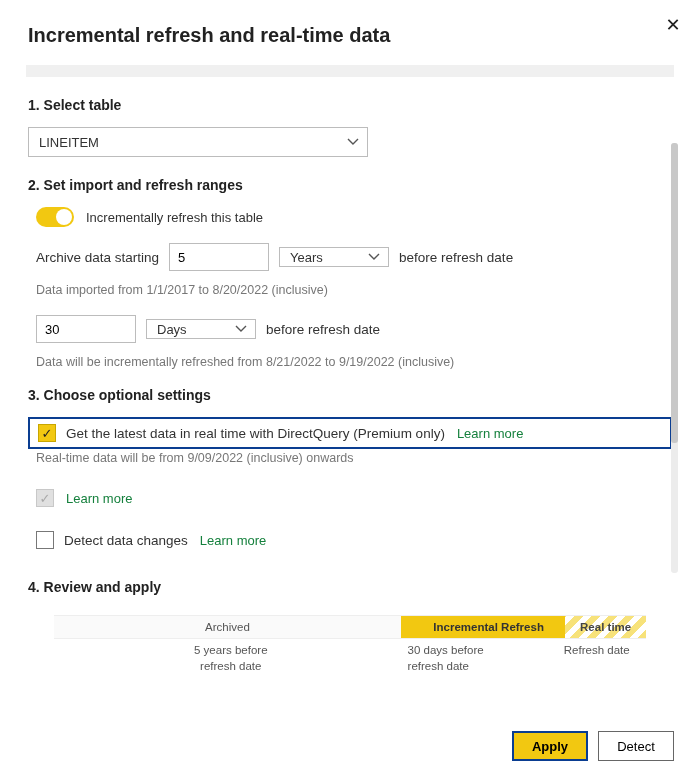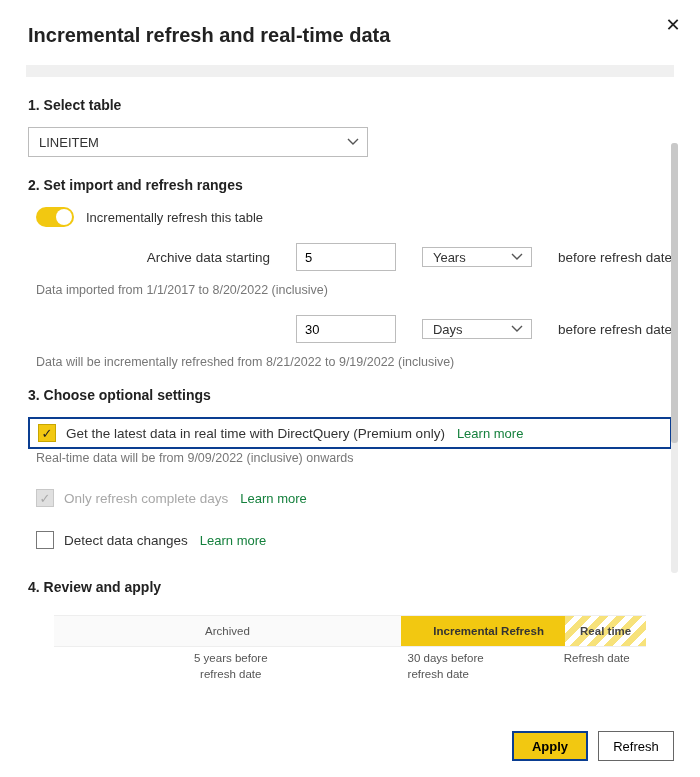--- a/index.html
+++ b/index.html
@@ -90,25 +90,24 @@
       content: "";
       position: absolute;
       right: 2px; top: 2px;
       width: 16px; height: 16px;
       background: #fff;
       border-radius: 50%;
     }
     .field-row {
       display: flex;
       align-items: center;
-      gap: 26px;
+      gap: 10px;
       margin-bottom: 12px;
       padding-left: 8px;
       font-size: 13.5px;
-      justify-content: flex-end;
     }
     .num-input {
       width: 100px; height: 28px;
       border: 1px solid #bcbcbc;
       padding: 0 8px;
       font-size: 13px;
     }
     .hint {
       color: #777;
       font-size: 12.5px;
@@ -149,21 +148,21 @@
     .checkbox .tick { font-size: 13px; line-height: 1; }
     .link {
       color: #15803d;
       cursor: pointer;
       font-size: 13px;
     }
     .opt-row .link { margin-left: 2px; }
     .timeline-area { margin-top: 6px; padding: 0 8px; }
     .timeline {
       display: flex;
-      height: 32px;
+      height: 24px;
       margin: 20px 18px 4px 18px;
       font-size: 11px;
       align-items: stretch;
     }
     .seg {
       display: flex;
       align-items: center;
       justify-content: center;
       font-size: 11.5px;
       border-top: 1px solid #eee;
@@ -286,21 +285,20 @@
       </div>
       <span>Get the latest data in real time with DirectQuery (Premium only)</span>
       <span class="link">Learn more</span>
     </div>
     <div class="hint">Real-time data will be from 9/09/2022 (inclusive) onwards</div>
 
     <div class="opt-row disabled">
       <div class="checkbox checked disabled">
         <span class="tick">✓</span>
       </div>
-      <span>Only refresh complete days</span>
       <span class="link">Learn more</span>
     </div>
 
     <div style="height:8px"></div>
 
     <div class="opt-row">
       <div class="checkbox"></div>
       <span>Detect data changes</span>
       <span class="link">Learn more</span>
     </div>
@@ -323,15 +321,15 @@
 refresh date</div>
         <div class="l2" style="white-space:pre-line">30 days before
 refresh date</div>
         <div class="l3">Refresh date</div>
       </div>
     </div>
   </div>
 
   <div class="actions">
     <button class="btn primary">Apply</button>
-    <button class="btn">Refresh</button>
+    <button class="btn">Detect</button>
   </div>
 </div>
 
 </body></html>

